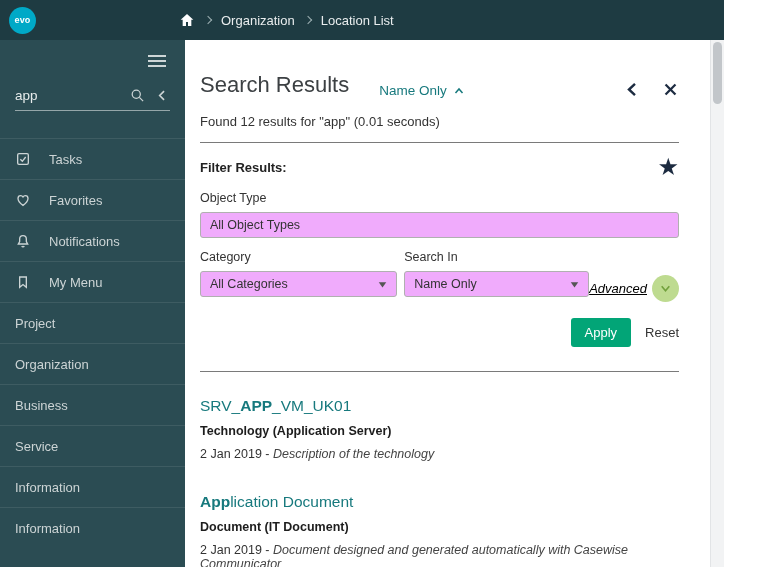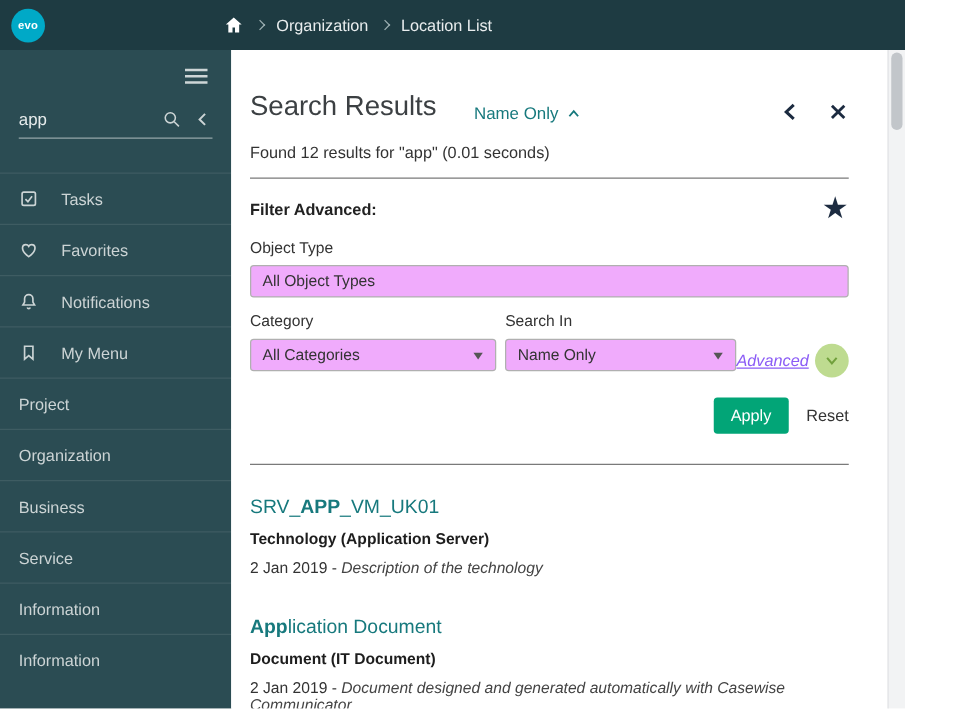--- a/index.html
+++ b/index.html
@@ -59,21 +59,21 @@
   .field { height:26px; border:1px solid #b0b0b0; border-radius:3px; background:#f0abfc;
     display:flex; align-items:center; padding:0 9px; font-size:12.5px; color:#333; cursor:pointer; }
   .field.wide { width:100%; }
   .field.select { justify-content:space-between; }
   .field.select svg { width:9px; height:9px; flex:0 0 auto; margin-left:8px; color:#555; }
 
   .filter-row { display:flex; align-items:flex-start; }
   .col-a { width:211px; margin-right:7px; }
   .col-b { width:198px; }
   .advanced-wrap { margin-left:auto; display:flex; align-items:center; gap:5px; margin-top:37px; }
-  .advanced-link { font-size:13px; font-style:italic; color:#8b5cf6; text-decoration:underline; cursor:pointer; }
+  .advanced-link { font-size:13px; font-style:italic; color:#000000; text-decoration:underline; cursor:pointer; }
   .adv-circle { width:27px; height:27px; border-radius:50%; background:var(--advanced-circle-bg,#bedb90);
     display:flex; align-items:center; justify-content:center; cursor:pointer; }
   .adv-circle svg { width:13px; height:13px; color:var(--advanced-chevron,#71a03c); }
 
   .actions { display:flex; align-items:center; justify-content:flex-end; gap:14px; margin-top:16px; }
   .apply-btn { background:var(--apply-green,#02a577); color:#fff; border:none; border-radius:3px;
     padding:7px 14px; font-size:13px; font-family:inherit; cursor:pointer; }
   .reset-link { font-size:13px; color:#333; cursor:pointer; text-decoration:none; }
 
   .result { margin-top:25px; }
@@ -200,21 +200,21 @@
             <line x1="19" y1="5" x2="5" y2="19"></line>
           </svg>
       </div>
     </div>
 
     <p class="summary">Found 12 results for "app" (0.01 seconds)</p>
     <hr class="divider">
 
     <section class="filter">
       <div class="filter-head">
-        <span class="filter-title">Filter Advanced:</span>
+        <span class="filter-title">Filter Results:</span>
         <span class="star">★</span>
       </div>
 
       <label class="f-label">Object Type</label>
       <div class="field wide">
         <span>All Object Types</span>
       </div>
 
       <div class="filter-row">
         <div class="col-a">

